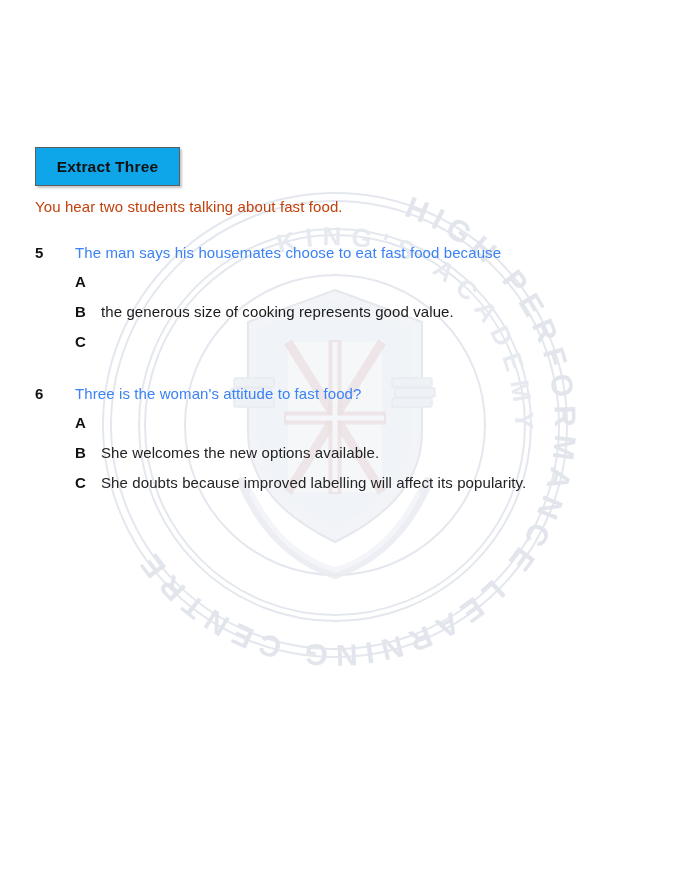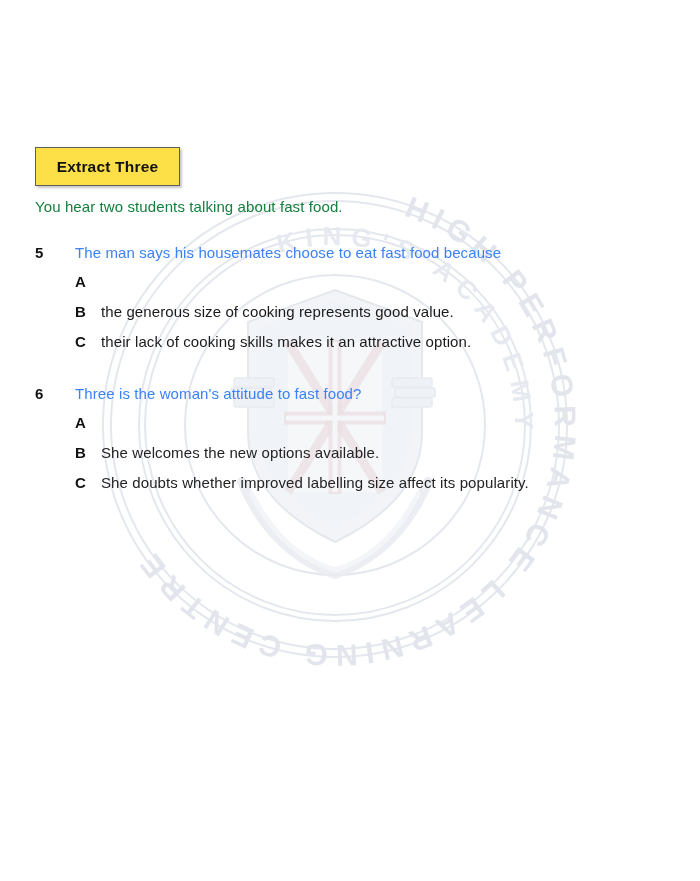--- a/index.html
+++ b/index.html
@@ -38,40 +38,40 @@
     position: relative;
     z-index: 2;
   }
 
   .extract-box {
     position: absolute;
     left: 35px;
     top: 147px;
     width: 143px;
     height: 37px;
-    background: #fde047;
+    background: #0ea5e9;
     border: 1px solid #5d5d5d;
     box-shadow: 2px 2px 2px rgba(0,0,0,0.22);
     display: flex;
     align-items: center;
     justify-content: center;
   }
   .extract-box span {
     font-size: 15.5px;
     font-weight: bold;
     letter-spacing: 0.2px;
     color: #111;
   }
 
   .intro {
     position: absolute;
     left: 35px;
     top: 198px;
     font-size: 15px;
-    color: #15803d;
+    color: #c2410c;
     letter-spacing: 0.1px;
   }
 
   .question {
     position: absolute;
     left: 35px;
     width: 640px;
   }
   .q5 { top: 244px; }
   .q6 { top: 385px; }
@@ -181,38 +181,37 @@
     <div class="options">
       <div class="option">
         <div class="opt-letter">A</div>
       </div>
       <div class="option">
         <div class="opt-letter">B</div>
         <div class="opt-text">the generous size of cooking represents good value.</div>
       </div>
       <div class="option">
         <div class="opt-letter">C</div>
-        <div class="opt-text">their lack of cooking skills makes it an attractive option.</div>
       </div>
     </div>
   </div>
 
   <div class="question q6">
     <div class="q-head">
       <div class="q-num">6</div>
       <div class="q-stem">Three is the woman's attitude to fast food?</div>
     </div>
     <div class="options">
       <div class="option">
         <div class="opt-letter">A</div>
       </div>
       <div class="option">
         <div class="opt-letter">B</div>
         <div class="opt-text faint">She welcomes the new options available.</div>
       </div>
       <div class="option">
         <div class="opt-letter">C</div>
-        <div class="opt-text faint">She doubts whether improved labelling size affect its popularity.</div>
+        <div class="opt-text faint">She doubts because improved labelling will affect its popularity.</div>
       </div>
     </div>
   </div>
 
 </div>
 
 </body></html>

